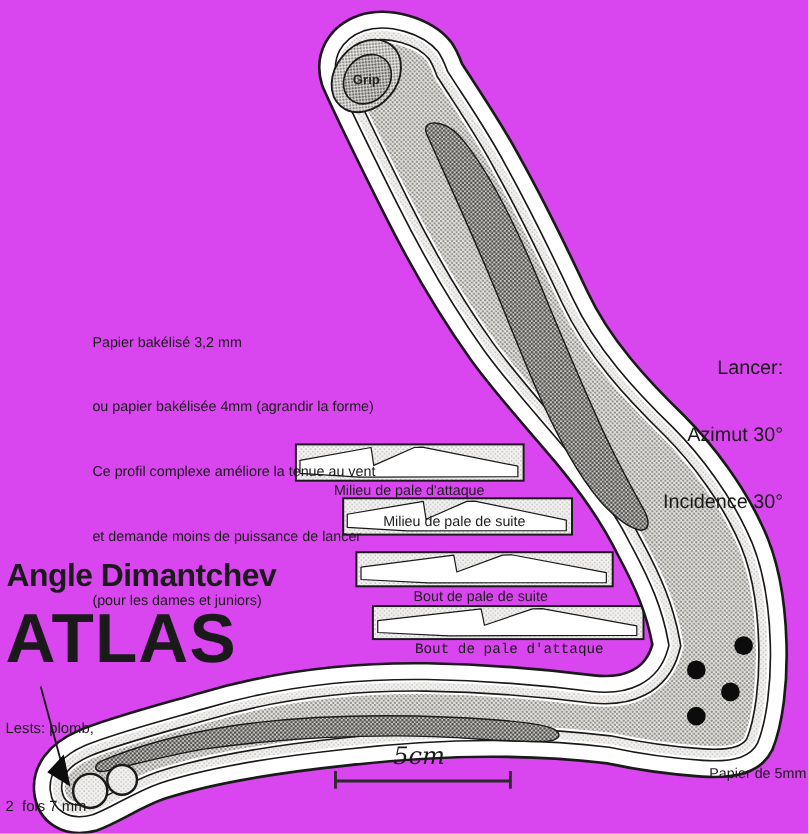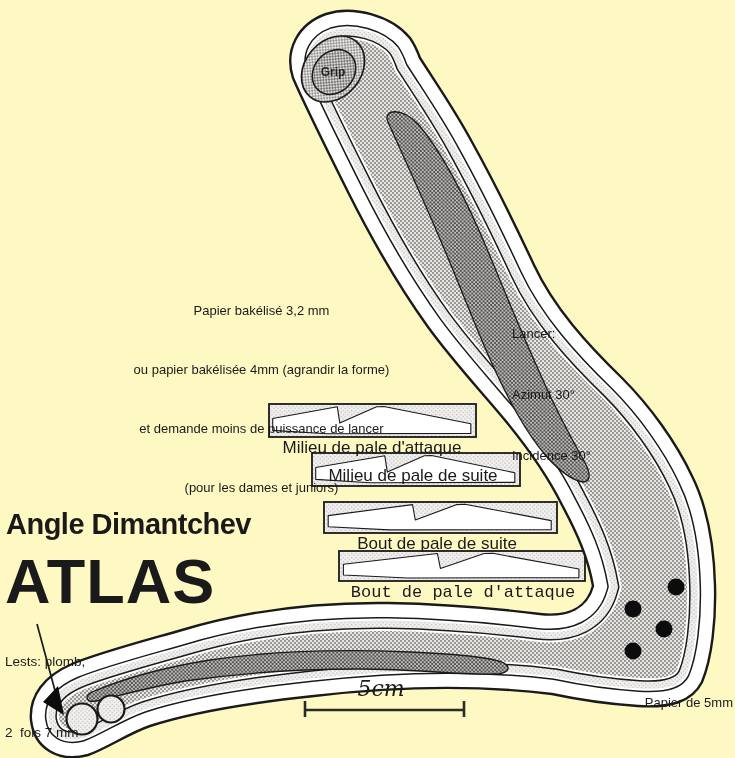--- a/index.html
+++ b/index.html
@@ -1,29 +1,29 @@
 <!DOCTYPE html>
 <html><head>
 <meta charset="utf-8">
 <style>
   html,body{margin:0;padding:0;background:#ffffff;}
-  #page{position:relative;width:735px;height:758px;background:#fef9c3;overflow:hidden;
+  #page{position:relative;width:735px;height:758px;background:#d946ef;overflow:hidden;
         font-family:"Liberation Sans",sans-serif;color:#1a1a1a;}
   #plan-svg{position:absolute;left:0;top:0;}
   .txt{position:absolute;white-space:pre;}
-  .note{left:108px;top:262px;width:307px;text-align:center;font-size:13px;line-height:19.6px;}
-  .lancer{left:512px;top:283px;width:200px;font-size:13px;line-height:20.4px;}
+  .note{left:84px;top:262px;width:307px;text-align:left;font-size:13px;line-height:19.6px;}
+  .lancer{left:512px;top:283px;width:200px;text-align:right;font-size:18px;line-height:20.4px;}
   .author{left:6px;top:508px;font-size:29px;font-weight:bold;letter-spacing:-0.5px;}
   .model{left:5px;top:545px;font-size:63px;font-weight:bold;letter-spacing:1px;}
   .weights-note{left:5px;top:603px;font-size:13.5px;line-height:23.5px;}
   .holes-note{left:533px;top:695px;width:200px;text-align:right;font-size:13px;}
   .grip-label{left:333px;top:72px;transform:translate(-50%,-50%);font-size:12px;font-weight:600;color:#222;}
   .scale-label{left:381px;top:688px;transform:translate(-50%,-50%);
                font-family:"DejaVu Serif",serif;font-style:italic;font-size:22px;}
-  .profile-label{transform:translateX(-50%);font-size:17px;}
+  .profile-label{transform:translateX(-50%);font-size:13px;}
   .pl0{left:372px;top:438px;} .pl1{left:413px;top:466px;}
   .pl2{left:437px;top:534px;} .pl3{left:463px;top:583px;font-family:Liberation Mono, monospace;}
 </style>
 </head>
 <body>
 
 <div id="page">
 
   <svg id="plan-svg" width="735" height="758" viewBox="0 0 735 758" xmlns="http://www.w3.org/2000/svg">
     <defs>
@@ -127,20 +127,21 @@
       <line x1="305" y1="701" x2="305" y2="717" stroke="#2a2a2a" stroke-width="2.6"></line>
       <line x1="464" y1="701" x2="464" y2="717" stroke="#2a2a2a" stroke-width="2.6"></line>
     </g>
   </svg>
 
   <div class="txt grip-label">Grip</div>
 
   <div class="txt note">
     <div>Papier bakélisé 3,2 mm</div>
     <div>ou papier bakélisée 4mm (agrandir la forme)</div>
+    <div>Ce profil complexe améliore la tenue au vent</div>
     <div>et demande moins de puissance de lancer</div>
     <div>(pour les dames et juniors)</div>
   </div>
 
   <div class="txt lancer">
     <div>Lancer:</div>
     <div>Azimut 30°</div>
     <div>Incidence 30°</div>
   </div>
 

